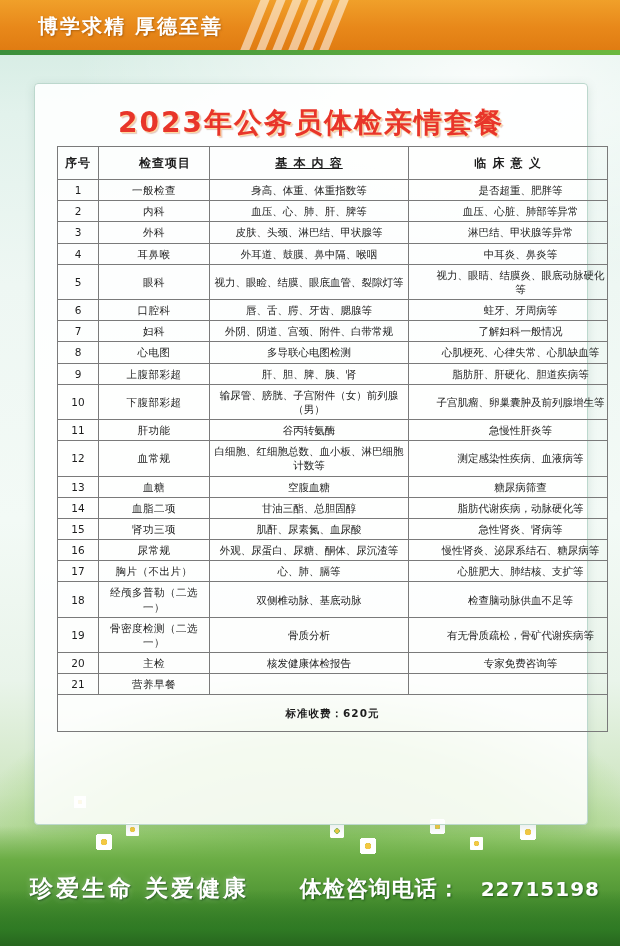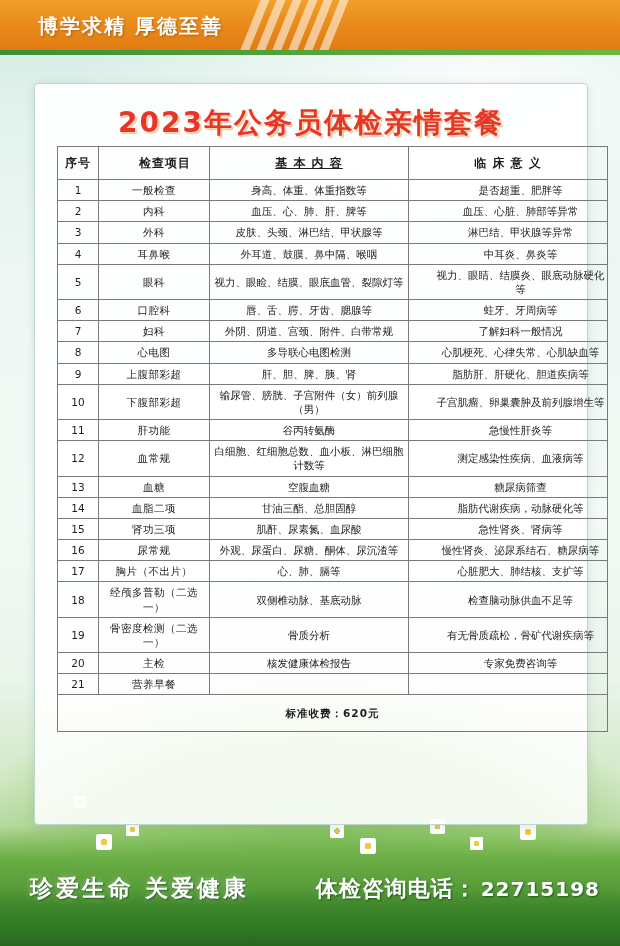--- a/index.html
+++ b/index.html
@@ -189,21 +189,21 @@
     right: 20px;
     bottom: 42px;
     font-family: "DejaVu Sans", "Liberation Sans", sans-serif;
     font-size: 22px;
     font-weight: bold;
     color: #ffffff;
     letter-spacing: 1px;
     text-shadow: 1px 1px 2px rgba(20,70,20,.75);
     display: flex;
     align-items: baseline;
-    gap: 4px;
+    gap: 20px;
     margin-left: 40px;
   }
   .phone-num {
     font-size: 20px;
     color: #ffffff;
     letter-spacing: 1px;
   }
 </style>
 </head>
 <body>

